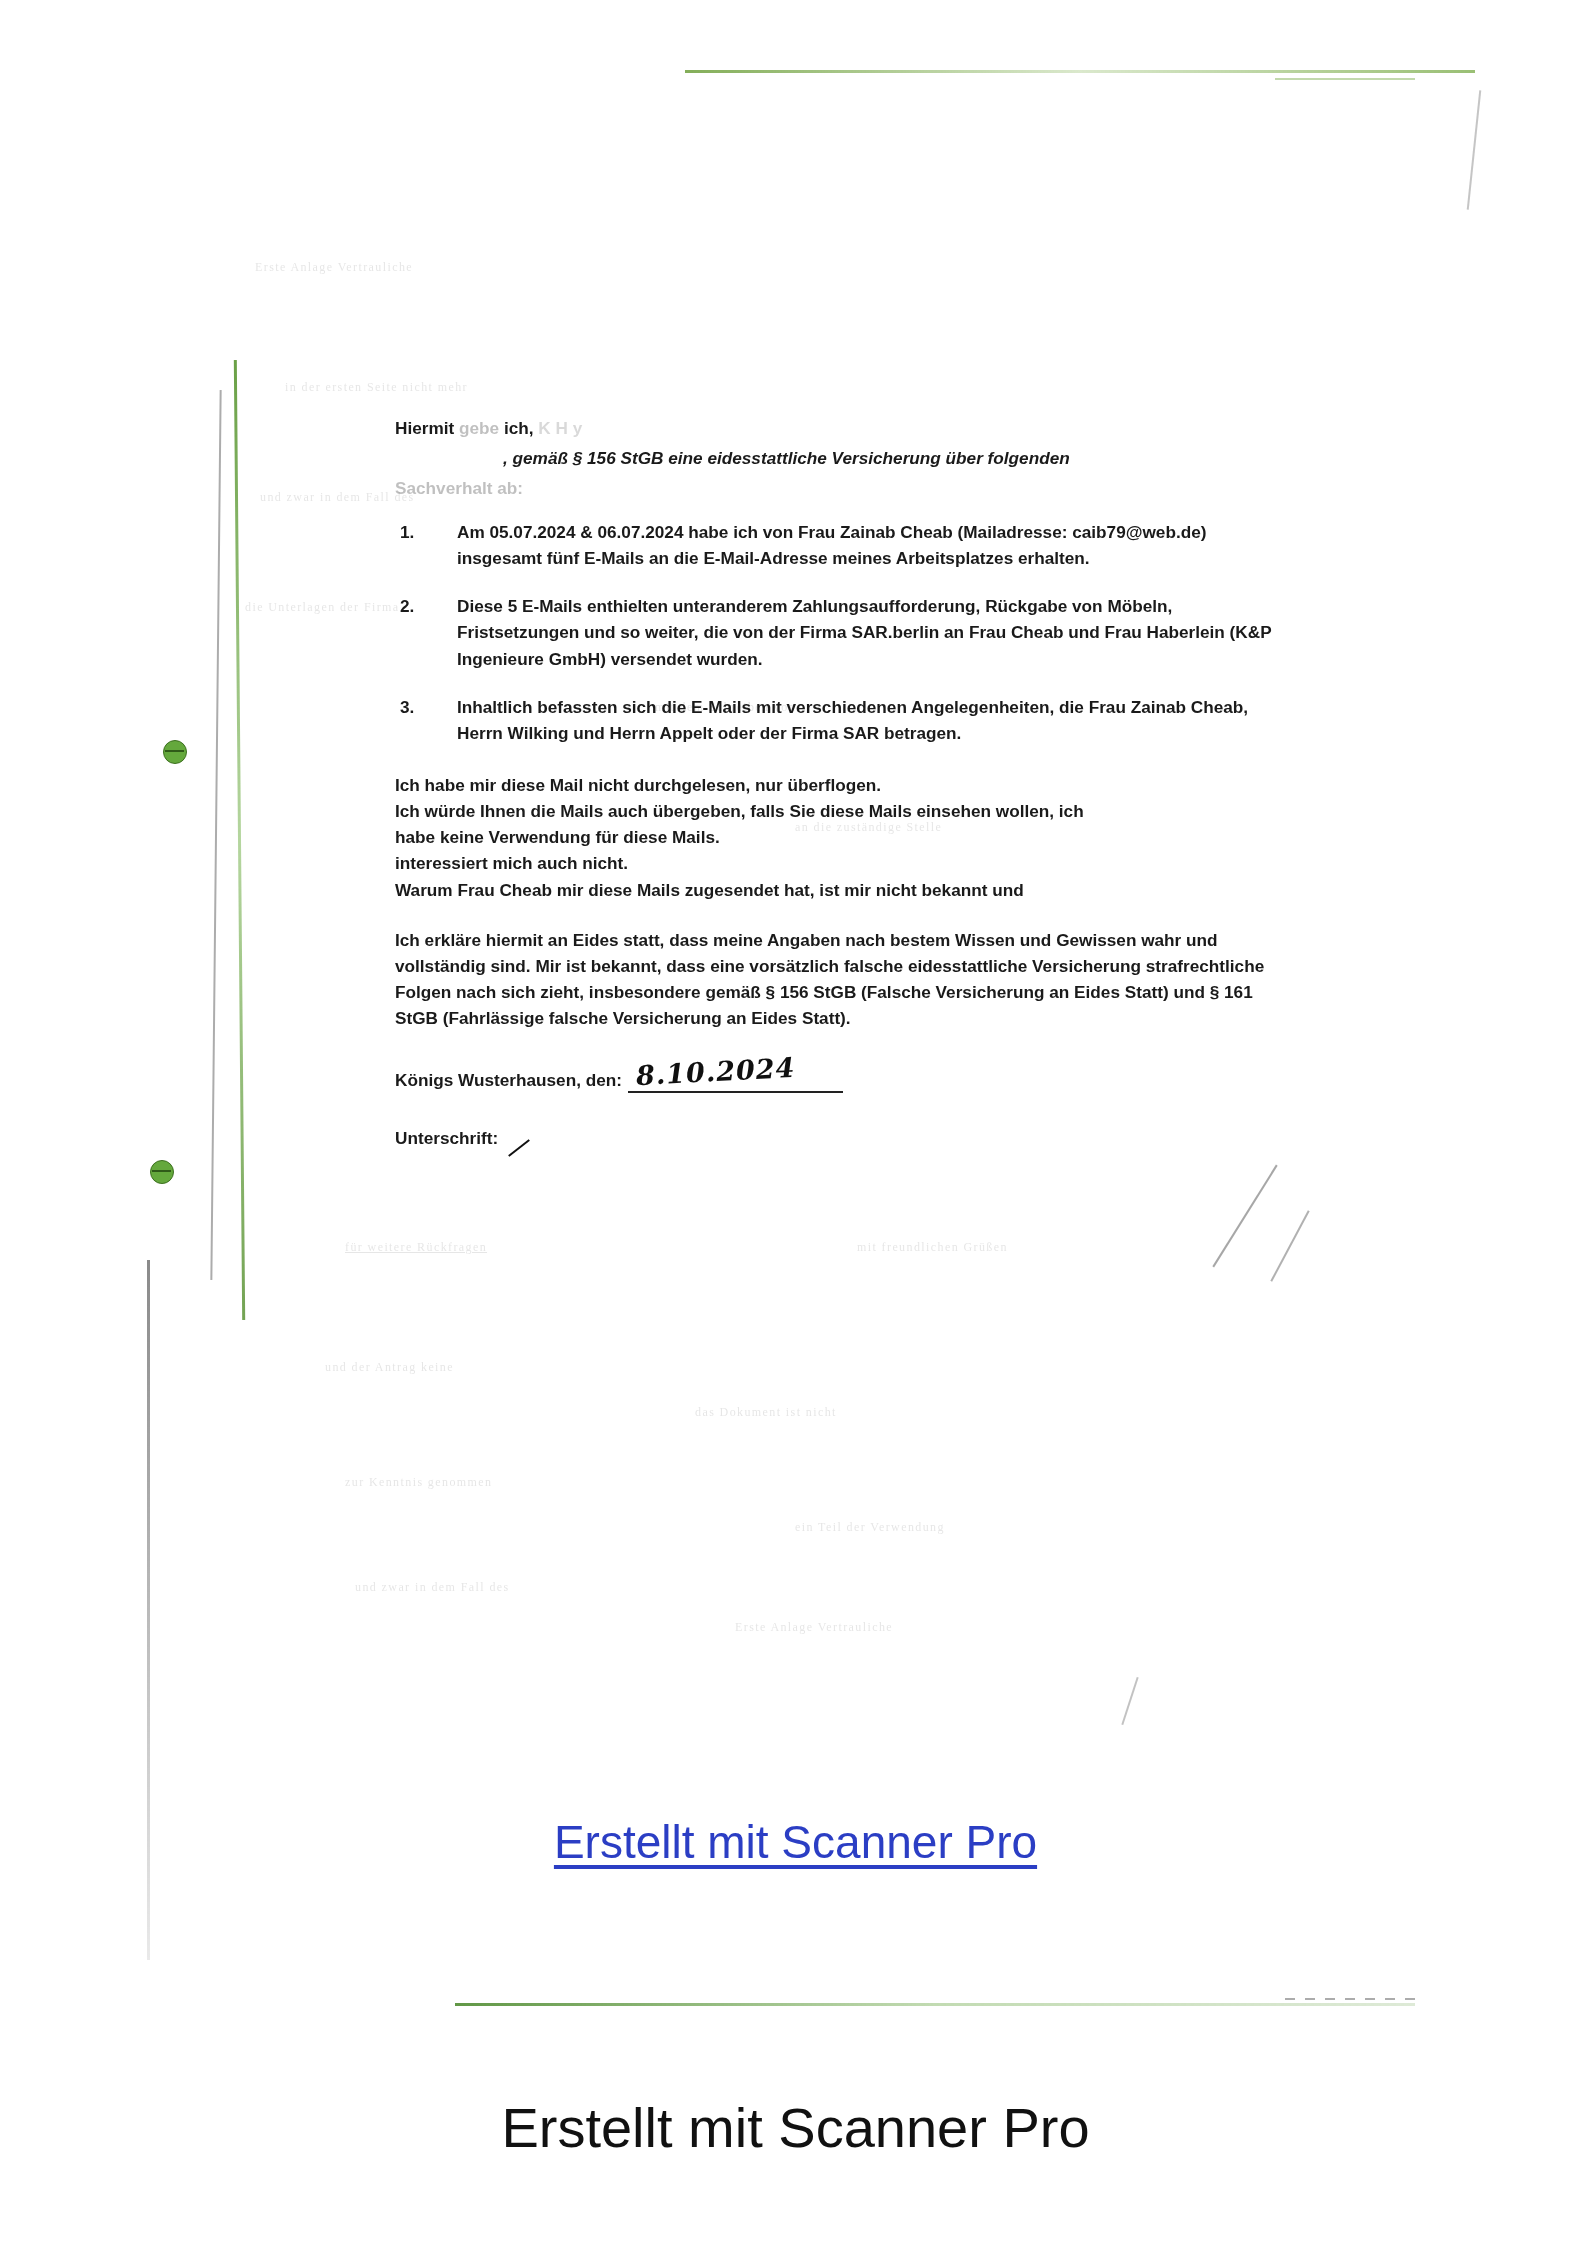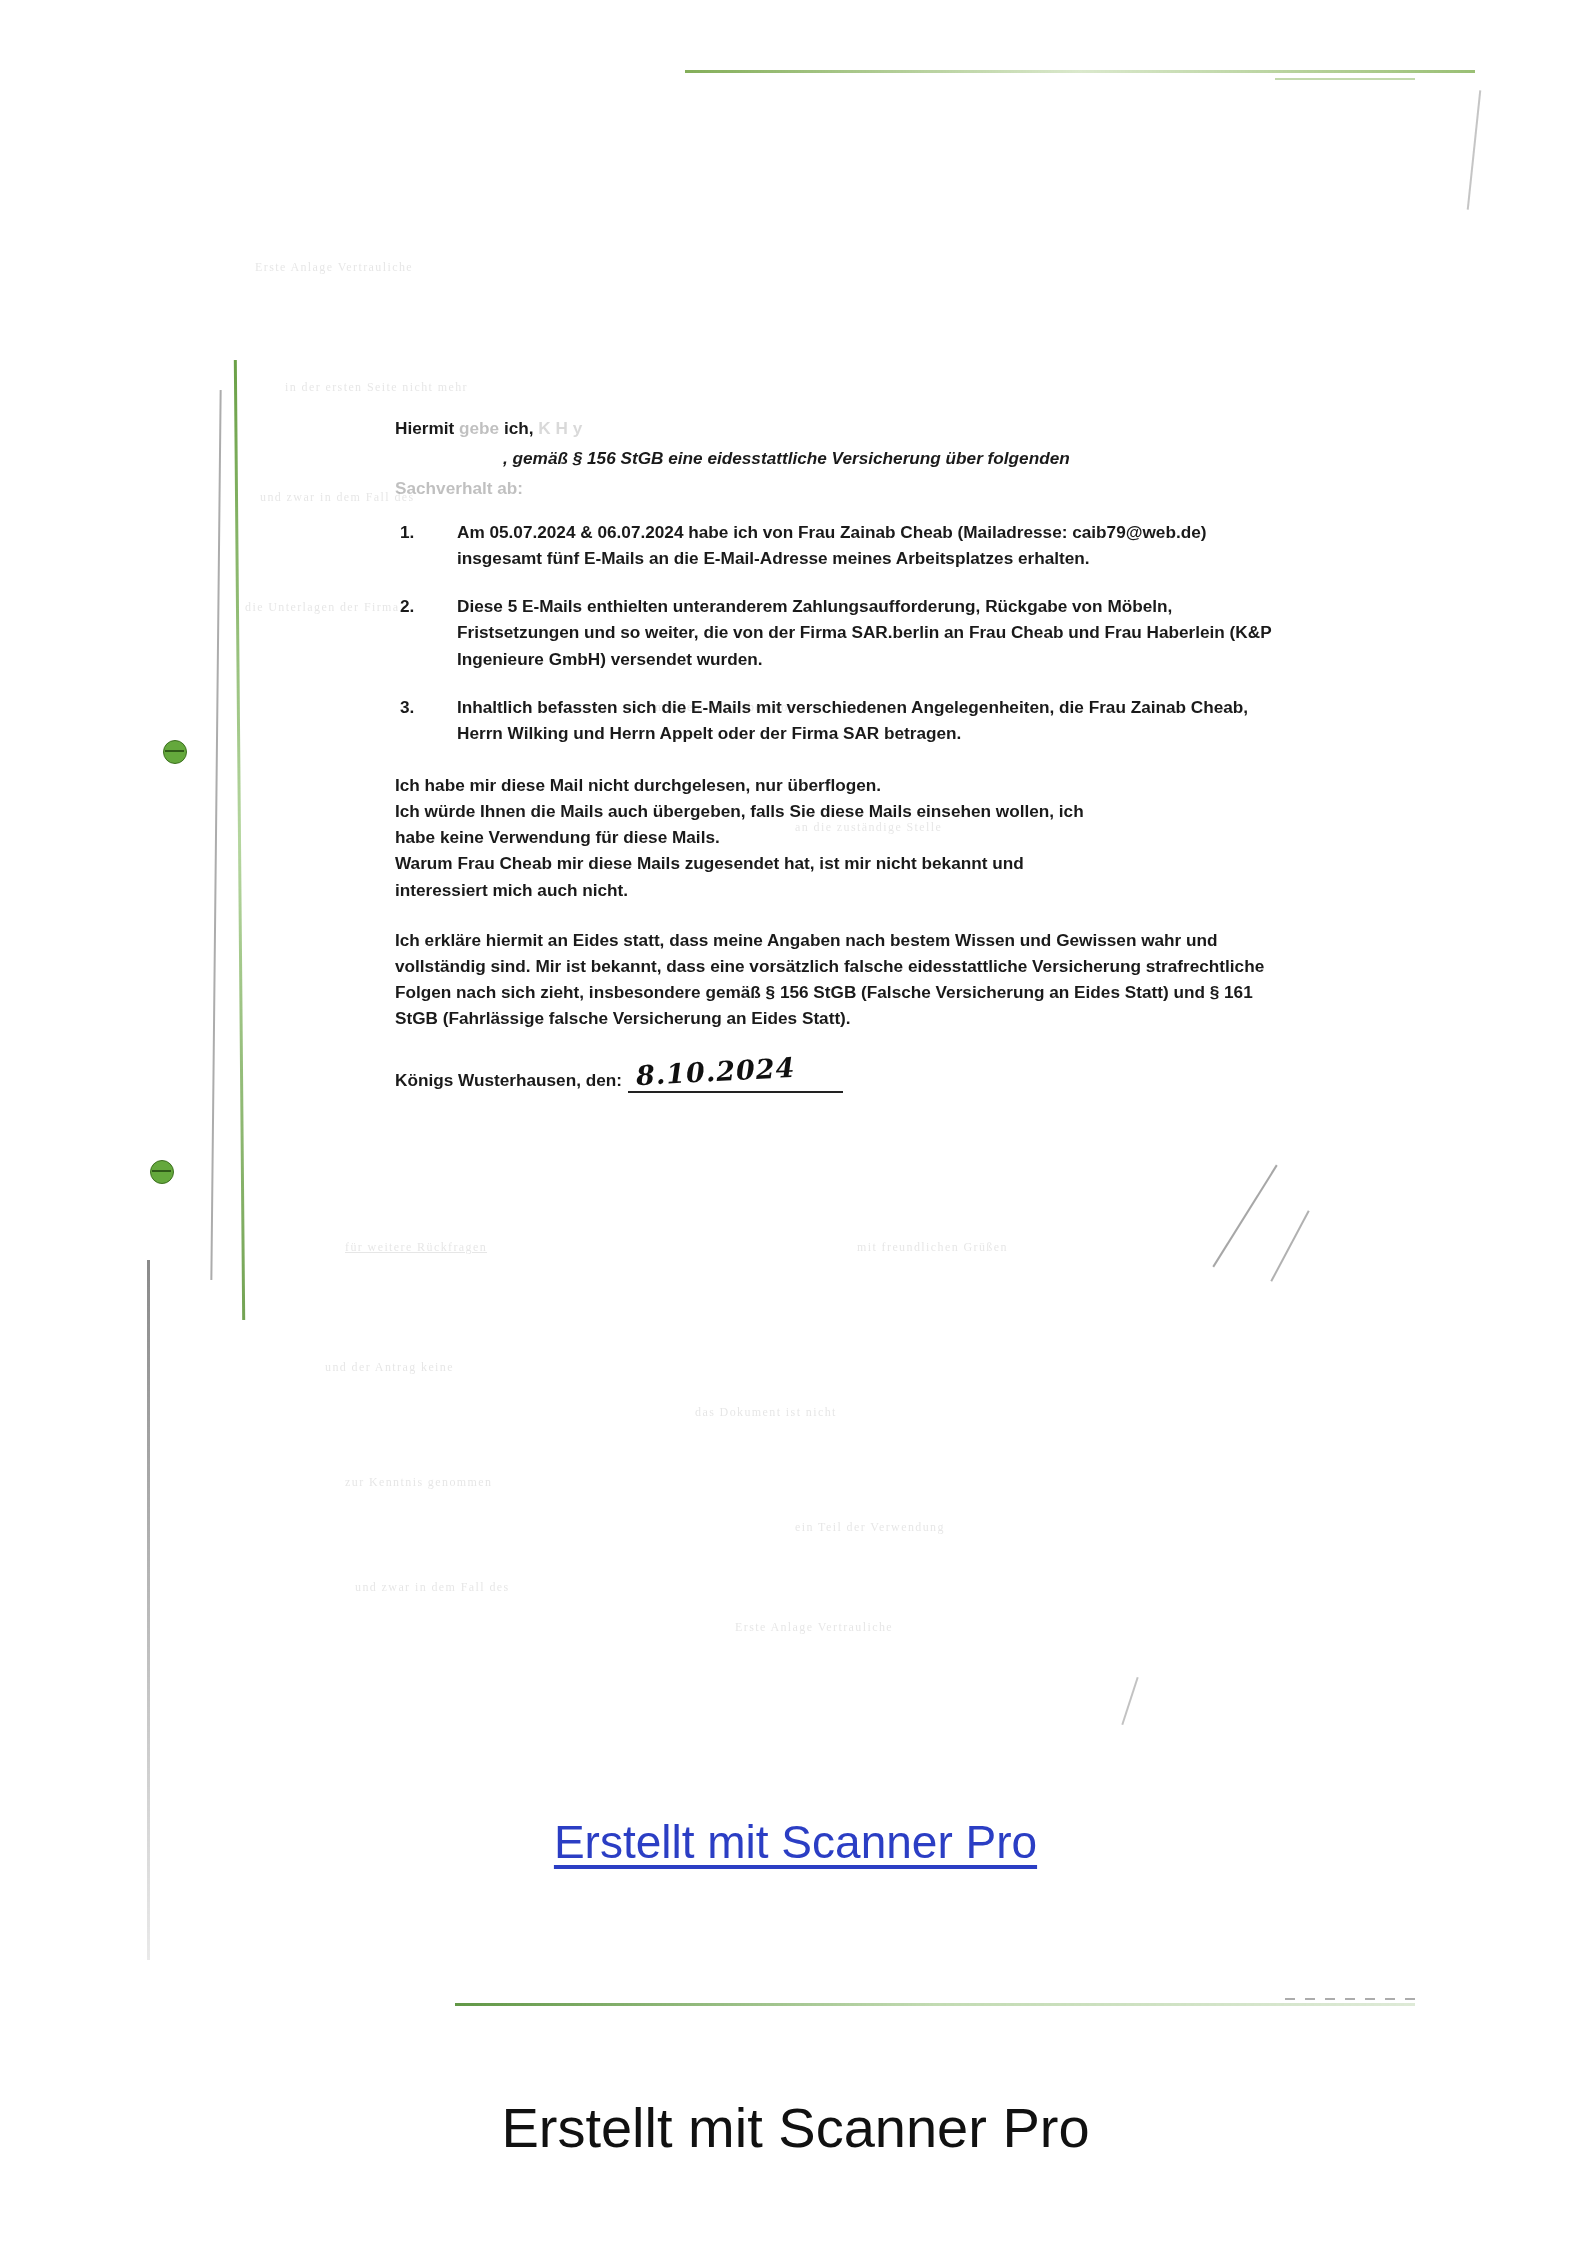--- a/index.html
+++ b/index.html
@@ -362,29 +362,32 @@
       <li>
         <span class="num">3.</span>
         <span>Inhaltlich befassten sich die E-Mails mit verschiedenen Angelegenheiten, die Frau Zainab Cheab, Herrn Wilking und Herrn Appelt oder der Firma SAR betragen.</span>
       </li>
     </ol>
 
     <div class="para">
       <span class="ln">Ich habe mir diese Mail nicht durchgelesen, nur überflogen.</span>
       <span class="ln">Ich würde Ihnen die Mails auch übergeben, falls Sie diese Mails einsehen wollen, ich</span>
       <span class="ln">habe keine Verwendung für diese Mails.</span>
+      <span class="ln">interessiert mich auch nicht.</span>
       <span class="ln">Warum Frau Cheab mir diese Mails zugesendet hat, ist mir nicht bekannt und</span>
-      <span class="ln">interessiert mich auch nicht.</span>
     </div>
 
     <div class="para">Ich erkläre hiermit an Eides statt, dass meine Angaben nach bestem Wissen und Gewissen wahr und vollständig sind. Mir ist bekannt, dass eine vorsätzlich falsche eidesstattliche Versicherung strafrechtliche Folgen nach sich zieht, insbesondere gemäß § 156 StGB (Falsche Versicherung an Eides Statt) und § 161 StGB (Fahrlässige falsche Versicherung an Eides Statt).</div>
 
     <div class="signature-block">
       <div class="sig-row">
         <span class="sig-label">Königs Wusterhausen, den:</span><span class="sig-line"><span class="handwritten-date">8.10.2024</span></span>
       </div>
+      <div class="unterschrift-row">
+        <span class="sig-label">Unterschrift:</span><span class="sig-stroke"></span>
+      </div>
     </div>
 
   </div>
 </div>
 
 <a class="scanner-link" href="#">Erstellt mit Scanner Pro</a>
 <div class="scanner-footer">Erstellt mit Scanner Pro</div>
 
 </body></html>

